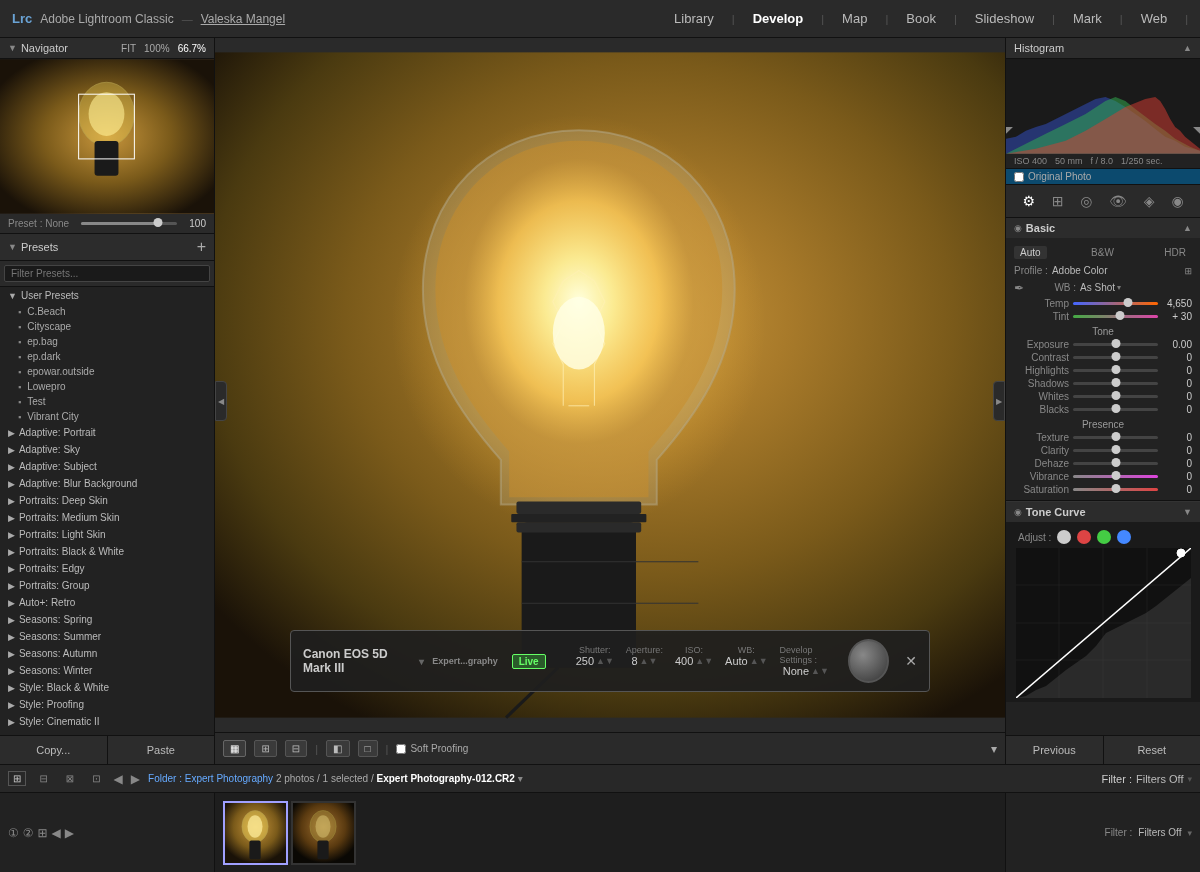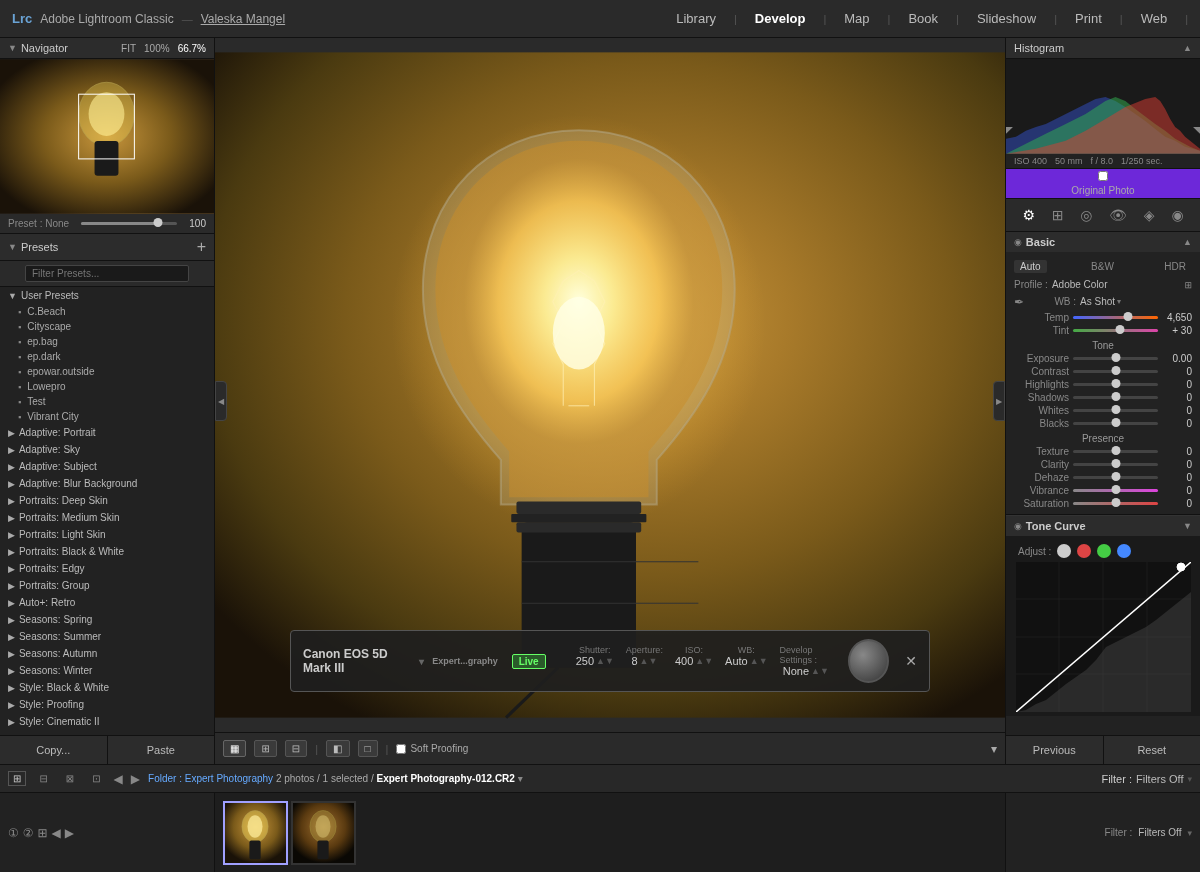--- a/index.html
+++ b/index.html
@@ -28,21 +28,21 @@
     #nav-img { width: 100%; height: 100%; background: linear-gradient(135deg, #1a1a1a 0%, #2a2a2a 40%, #4a3a2a 60%, #8a6a3a 80%); position: relative; }
     
     
     #preset-amount { display: flex; align-items: center; gap: 6px; padding: 4px 8px; border-bottom: 1px solid #111; background: #2a2a2a; }
     #preset-slider { flex: 1; height: 3px; background: #555; border-radius: 2px; position: relative; }
     #preset-slider-fill { position: absolute; left: 0; top: 0; height: 100%; width: 80%; background: #888; border-radius: 2px; }
     #preset-slider-thumb { position: absolute; top: -4px; left: 80%; width: 8px; height: 8px; border-radius: 50%; background: #ccc; transform: translateX(-50%); }
     
     #presets-header { display: flex; align-items: center; justify-content: space-between; padding: 4px 8px; background: #2c2c2c; border-bottom: 1px solid #111; cursor: pointer; }
     #presets-add { color: #aaa; font-size: 16px; cursor: pointer; }
-    #presets-search { padding: 4px 25px; background: #2a2a2a; border-bottom: 1px solid #111; }
+    #presets-search { padding: 4px 4px; background: #2a2a2a; border-bottom: 1px solid #111; }
     #presets-search input { width: 100%; background: #1a1a1a; border: 1px solid #444; color: #ccc; padding: 2px 6px; font-size: 10px; border-radius: 2px; }
     
     #presets-list { overflow-y: auto; flex: 1; }
     .preset-group { }
     .preset-group-header { display: flex; align-items: center; gap: 4px; padding: 3px 8px; cursor: pointer; }
     .preset-group-icon { color: #aaa; font-size: 9px; }
     .preset-group-label { color: #bbb; font-size: 10px; }
     .preset-item { display: flex; align-items: center; gap: 6px; padding: 2px 18px; cursor: pointer; }
     .preset-item-icon { color: #888; font-size: 9px; }
     .preset-item-label { color: #aaa; font-size: 10px; }
@@ -74,21 +74,21 @@
     #cam-dial { width: 44px; height: 44px; border-radius: 50%; background: radial-gradient(circle at 35% 35%, #888, #333); border: 2px solid #555; }
     #cam-close { color: #aaa; font-size: 14px; cursor: pointer; margin-left: auto; }
 
     
     #right-panel { width: 195px; background: #222; border-left: 1px solid #111; overflow-y: auto; display: flex; flex-direction: column; }
     
     
     #histogram-header { display: flex; align-items: center; justify-content: space-between; padding: 4px 8px; background: #2c2c2c; border-bottom: 1px solid #111; }
     #histogram-area { height: 95px; background: #1a1a1a; position: relative; overflow: hidden; }
     #histogram-info { padding: 2px 8px; background: #222; border-bottom: 1px solid #111; display: flex; gap: 8px; font-size: 9px; color: #888; }
-    #original-photo { padding: 2px 8px; background: #6d28d9; border-bottom: 1px solid #111; display: flex; align-items: center; gap: 4px; font-size: 10px; color: #aaa; flex-direction: column; }
+    #original-photo { padding: 2px 8px; background: #0c4a6e; border-bottom: 1px solid #111; display: flex; align-items: center; gap: 4px; font-size: 10px; color: #aaa; }
     
     
     #tool-icons { display: flex; align-items: center; justify-content: space-around; padding: 6px 8px; background: #2a2a2a; border-bottom: 1px solid #111; }
     .tool-icon { color: #888; font-size: 14px; cursor: pointer; padding: 2px 4px; }
     .tool-icon.active { color: #fff; }
     
     
     .panel-section { border-bottom: 1px solid #111; }
     .panel-section-header { display: flex; align-items: center; justify-content: space-between; padding: 4px 8px; background: #2c2c2c; cursor: pointer; }
     .panel-section-title { color: #ccc; font-size: 11px; font-weight: bold; }
@@ -177,21 +177,21 @@
     <span class="nav-item">Library</span>
     <span class="nav-sep">|</span>
     <span class="nav-item active">Develop</span>
     <span class="nav-sep">|</span>
     <span class="nav-item">Map</span>
     <span class="nav-sep">|</span>
     <span class="nav-item">Book</span>
     <span class="nav-sep">|</span>
     <span class="nav-item">Slideshow</span>
     <span class="nav-sep">|</span>
-    <span class="nav-item">Print</span>
+    <span class="nav-item">Mark</span>
     <span class="nav-sep">|</span>
     <span class="nav-item">Web</span>
     <span class="nav-sep">|</span>
   </div>
 </div>
 
 <div class="main-wrapper">
 
   <div id="left-panel">
 

